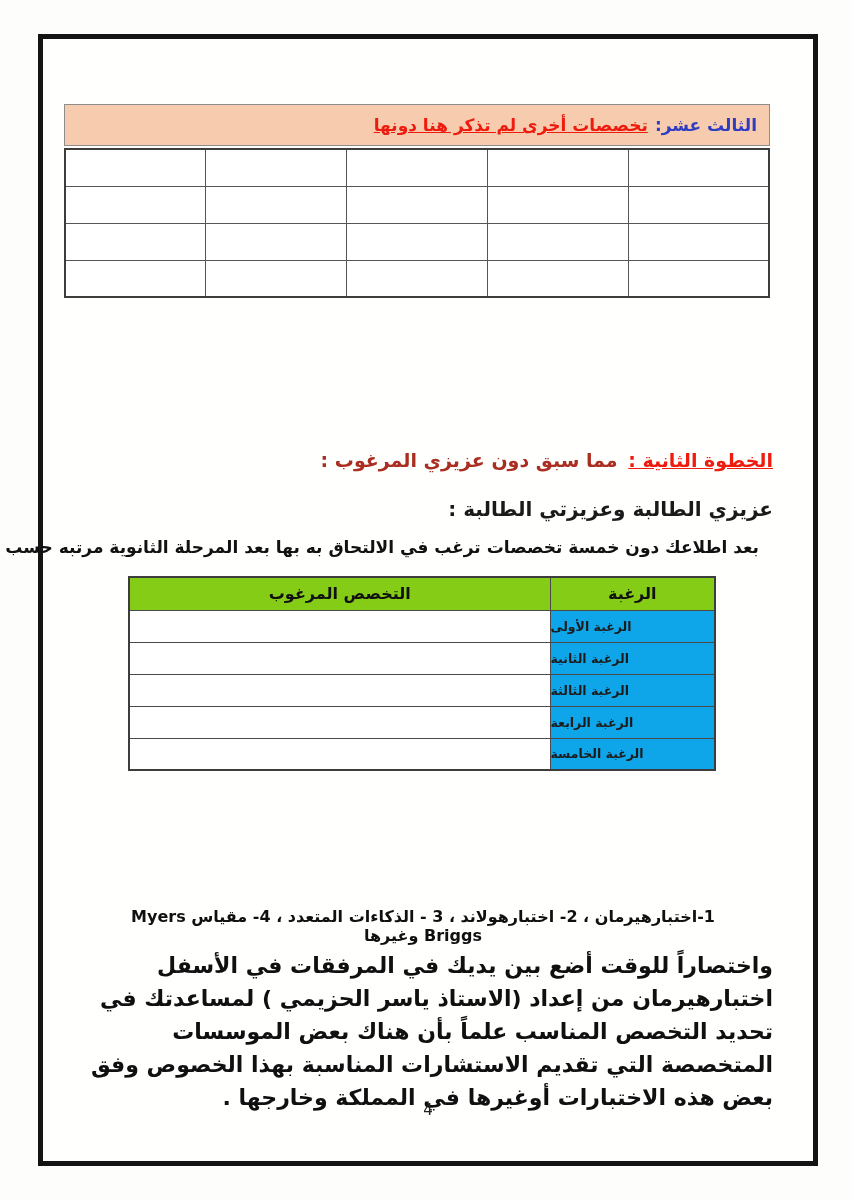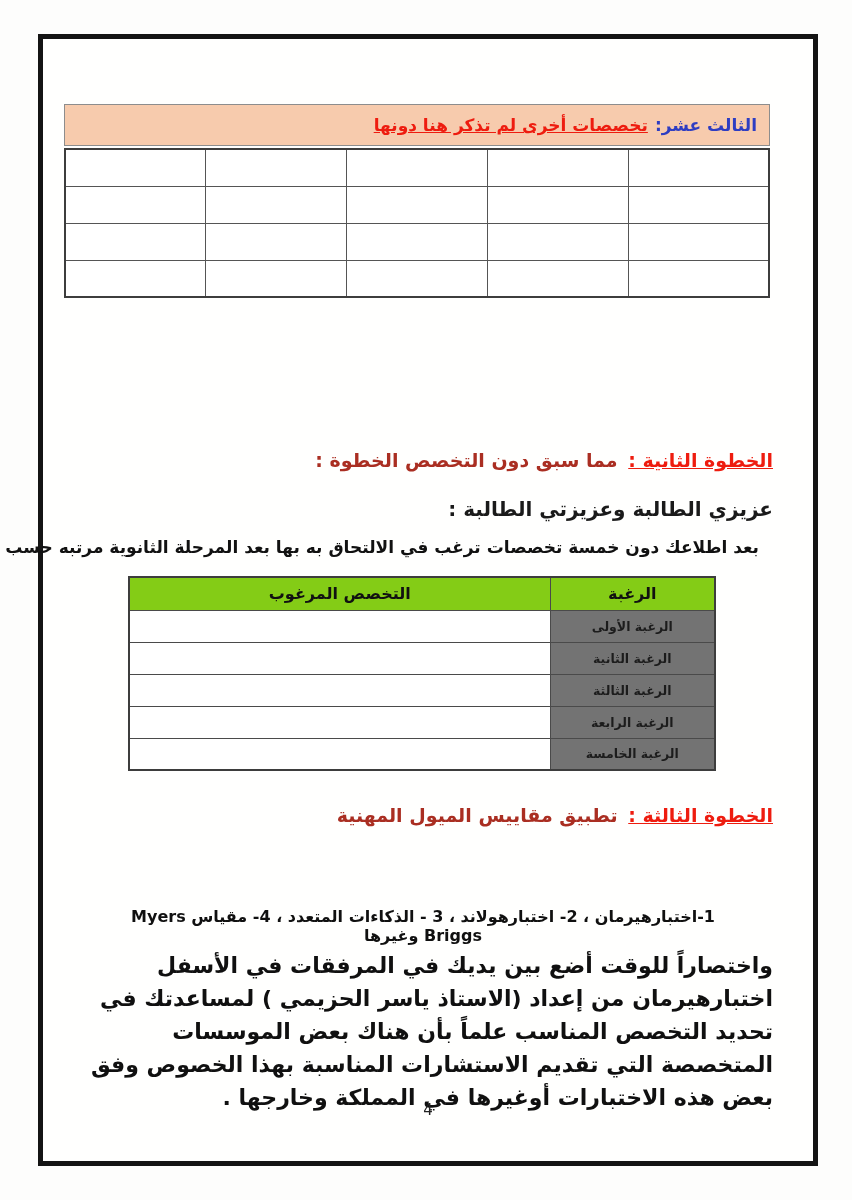--- a/index.html
+++ b/index.html
@@ -100,24 +100,24 @@
   .desires th {
     background:#84cc16;
     font-size:16px;
     font-weight:bold;
     height:33px;
     text-align:center;
     color:#111;
   }
   .desires th.col-rank { width:165px; }
   .desires td.label {
-    background:#737373;
+    background:#0ea5e9;
     font-size:12.5px;
     font-weight:bold;
-    text-align:center;
+    text-align:left;
     height:32px;
     color:#1c1c1c;
   }
   .desires td.value { background:#ffffff; }
 
   
   .intro {
     position:absolute;
     top:800px; right:42px; left:30px;
     font-size:15px;
@@ -191,21 +191,21 @@
             <td></td>
             <td></td>
             <td></td>
           </tr>
         </tbody>
       </table>
     </section>
 
     <h2 class="step step2">
       <span class="t-red">الخطوة الثانية :</span>
-      <span class="t-darkred">مما سبق دون التخصص الخطوة  :</span>
+      <span class="t-darkred">مما سبق دون عزيزي المرغوب  :</span>
     </h2>
 
     <p class="greeting">عزيزي الطالبة وعزيزتي الطالبة :</p>
     <p class="instruction">بعد اطلاعك دون خمسة تخصصات ترغب في الالتحاق به بها بعد المرحلة الثانوية مرتبه حسب الأولوية</p>
 
     <table class="desires">
       <thead>
         <tr>
           <th class="col-rank">الرغبة</th>
           <th class="col-spec">التخصص المرغوب</th>
@@ -228,23 +228,19 @@
           <td class="label">الرغبة الرابعة</td>
           <td class="value"></td>
         </tr>
         <tr>
           <td class="label">الرغبة الخامسة</td>
           <td class="value"></td>
         </tr>
       </tbody>
     </table>
 
-    <h2 class="step step3">
-      <span class="t-red">الخطوة الثالثة :</span>
-      <span class="t-darkred">تطبيق  مقاييس  الميول المهنية</span>
-    </h2>
 
     <p class="tests">1-اختبارهيرمان ،   2- اختبارهولاند ،  3 - الذكاءات المتعدد ،  4- مقياس  Myers Briggs  وغيرها</p>
     <p class="closing">واختصاراً للوقت أضع بين يديك في المرفقات في الأسفل اختبارهيرمان من إعداد (الاستاذ ياسر الحزيمي ) لمساعدتك في تحديد التخصص المناسب علماً بأن هناك بعض الموسسات المتخصصة التي تقديم الاستشارات المناسبة بهذا الخصوص وفق بعض هذه الاختبارات أوغيرها في المملكة وخارجها .</p>
 
     <div class="pageno">4</div>
   </div>
 </div>
 
 </body></html>

